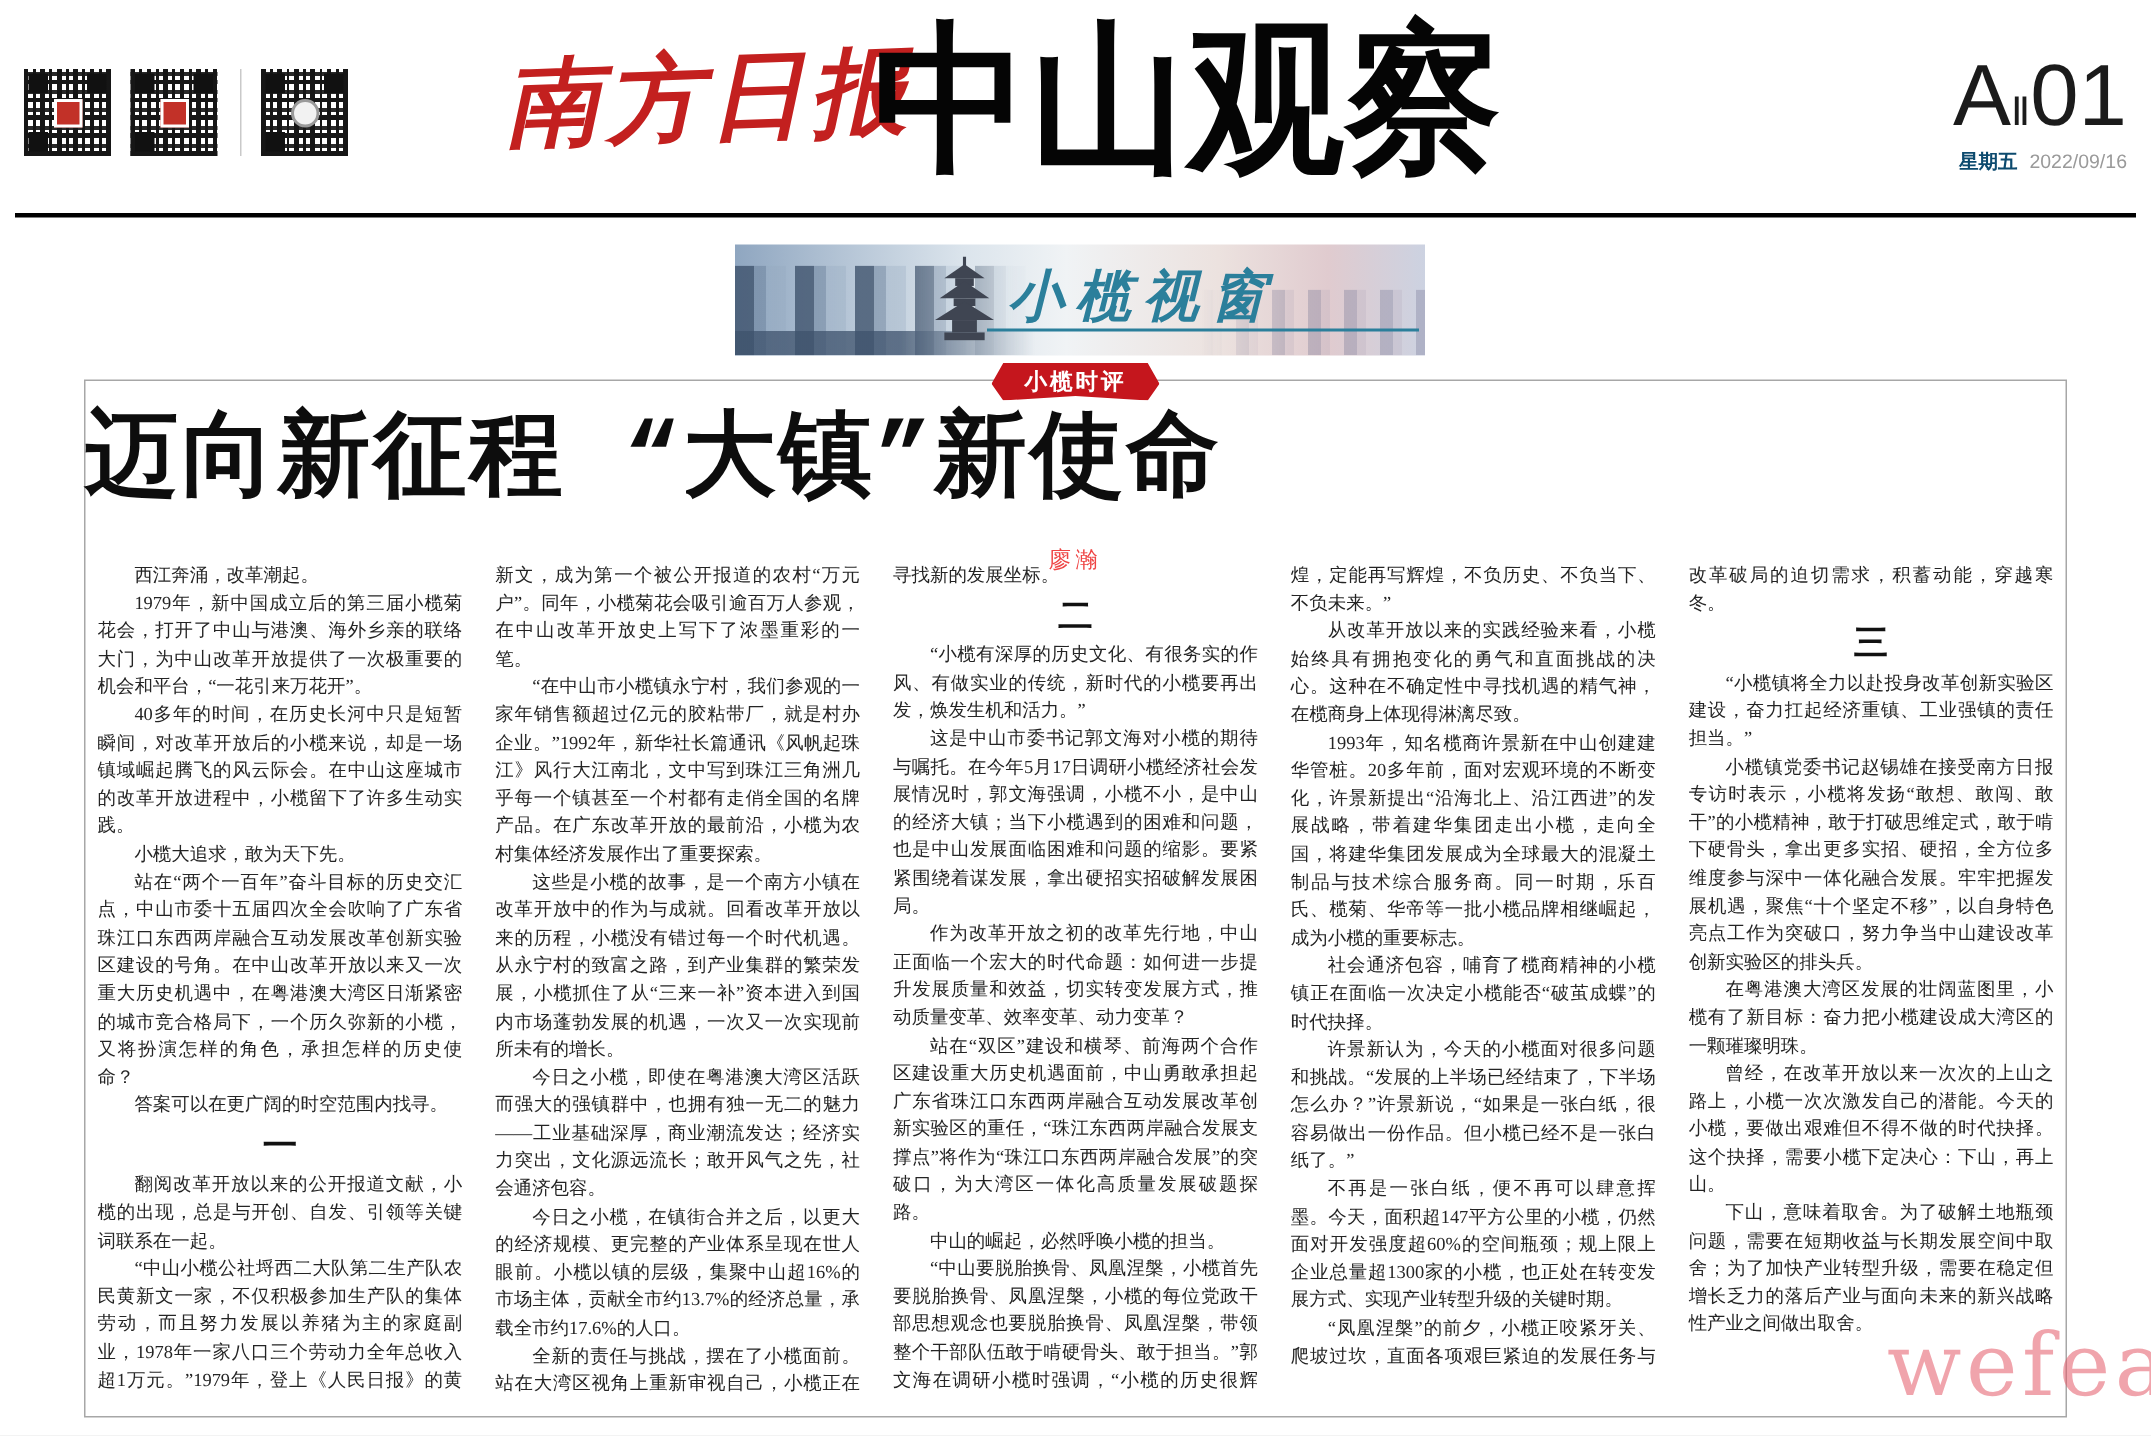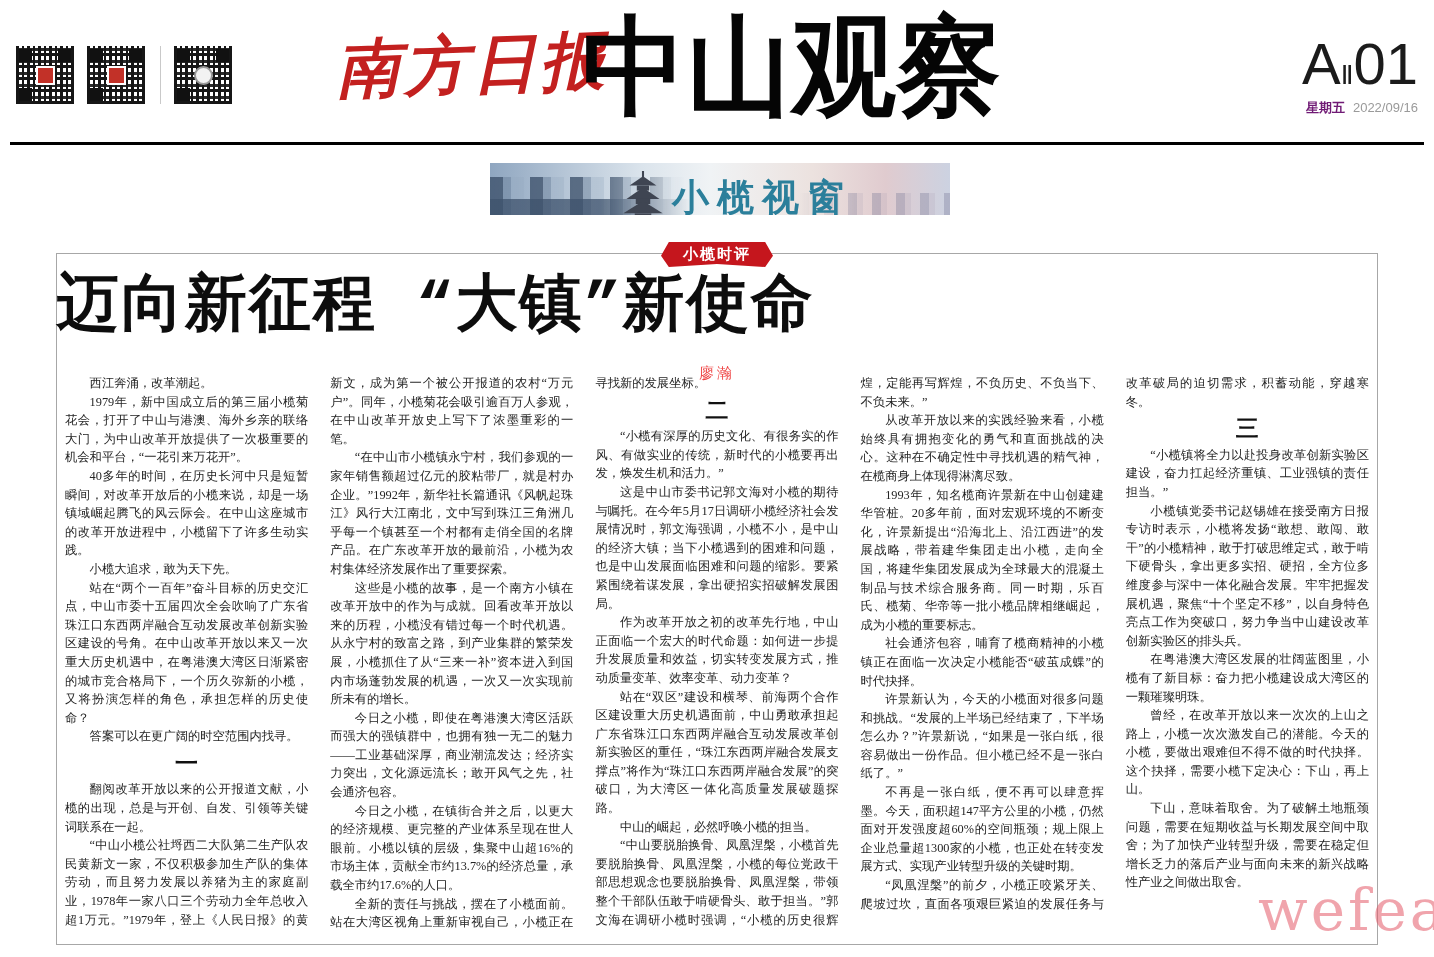--- a/index.html
+++ b/index.html
@@ -43,29 +43,30 @@
   .taglines { position:absolute; left:1028px; top:44px; font-family:"Liberation Sans",sans-serif; }
   .tagline-en { color:#a8a8a8; font-size:15px; line-height:21px; letter-spacing:1px; }
   .tagline-cn { color:#8f8f8f; font-size:15px; line-height:23px; letter-spacing:2px; }
   .edition { position:absolute; right:16px; top:30px; width:120px; text-align:right;
     font-family:"Liberation Sans",sans-serif; color:#1b1b1b; white-space:nowrap; }
   .edition-line { font-weight:300; }
   .ed-a { font-size:58px; }
   .ed-roman { font-size:26px; vertical-align:baseline; }
   .ed-num { font-size:58px; }
   .edition-date { margin-top:2px; font-size:13px; }
-  .edition-weekday { color:#701a75; font-weight:bold; margin-right:8px; }
+  .edition-weekday { color:#0c4a6e; font-weight:bold; margin-right:8px; }
   .edition-day { color:#9a9a9a; }
 
   .hdr-rule { position:absolute; top:142px; left:10px; right:10px; height:3px; background:#000; }
 
   
   .banner {
-    position:absolute; left:490px; top:163px; width:460px; height:52px; overflow:hidden;
+    position:absolute; left:490px; top:163px; width:460px; height:74px; overflow:hidden;
     background:linear-gradient(90deg,#8fa6c0 0%,#b5c5d6 16%,#dbe4ec 33%,#f0f3f5 48%,#ece2df 70%,#e0cbcf 86%,#ccd2e1 100%);
+    font-style:italic;
   }
   .banner::before {       
     content:""; position:absolute; left:0; top:14px; bottom:0; width:200px;
     background:
       linear-gradient(0deg,rgba(62,82,108,.75) 0 16px,rgba(0,0,0,0) 16px),
       repeating-linear-gradient(90deg,rgba(56,76,102,.75) 0 13px,rgba(104,126,152,.5) 13px 21px,rgba(148,168,190,.3) 21px 34px,rgba(0,0,0,0) 34px 40px);
     -webkit-mask-image:linear-gradient(90deg,#000 55%,rgba(0,0,0,0) 100%);
             mask-image:linear-gradient(90deg,#000 55%,rgba(0,0,0,0) 100%);
   }
   .banner::after {        

